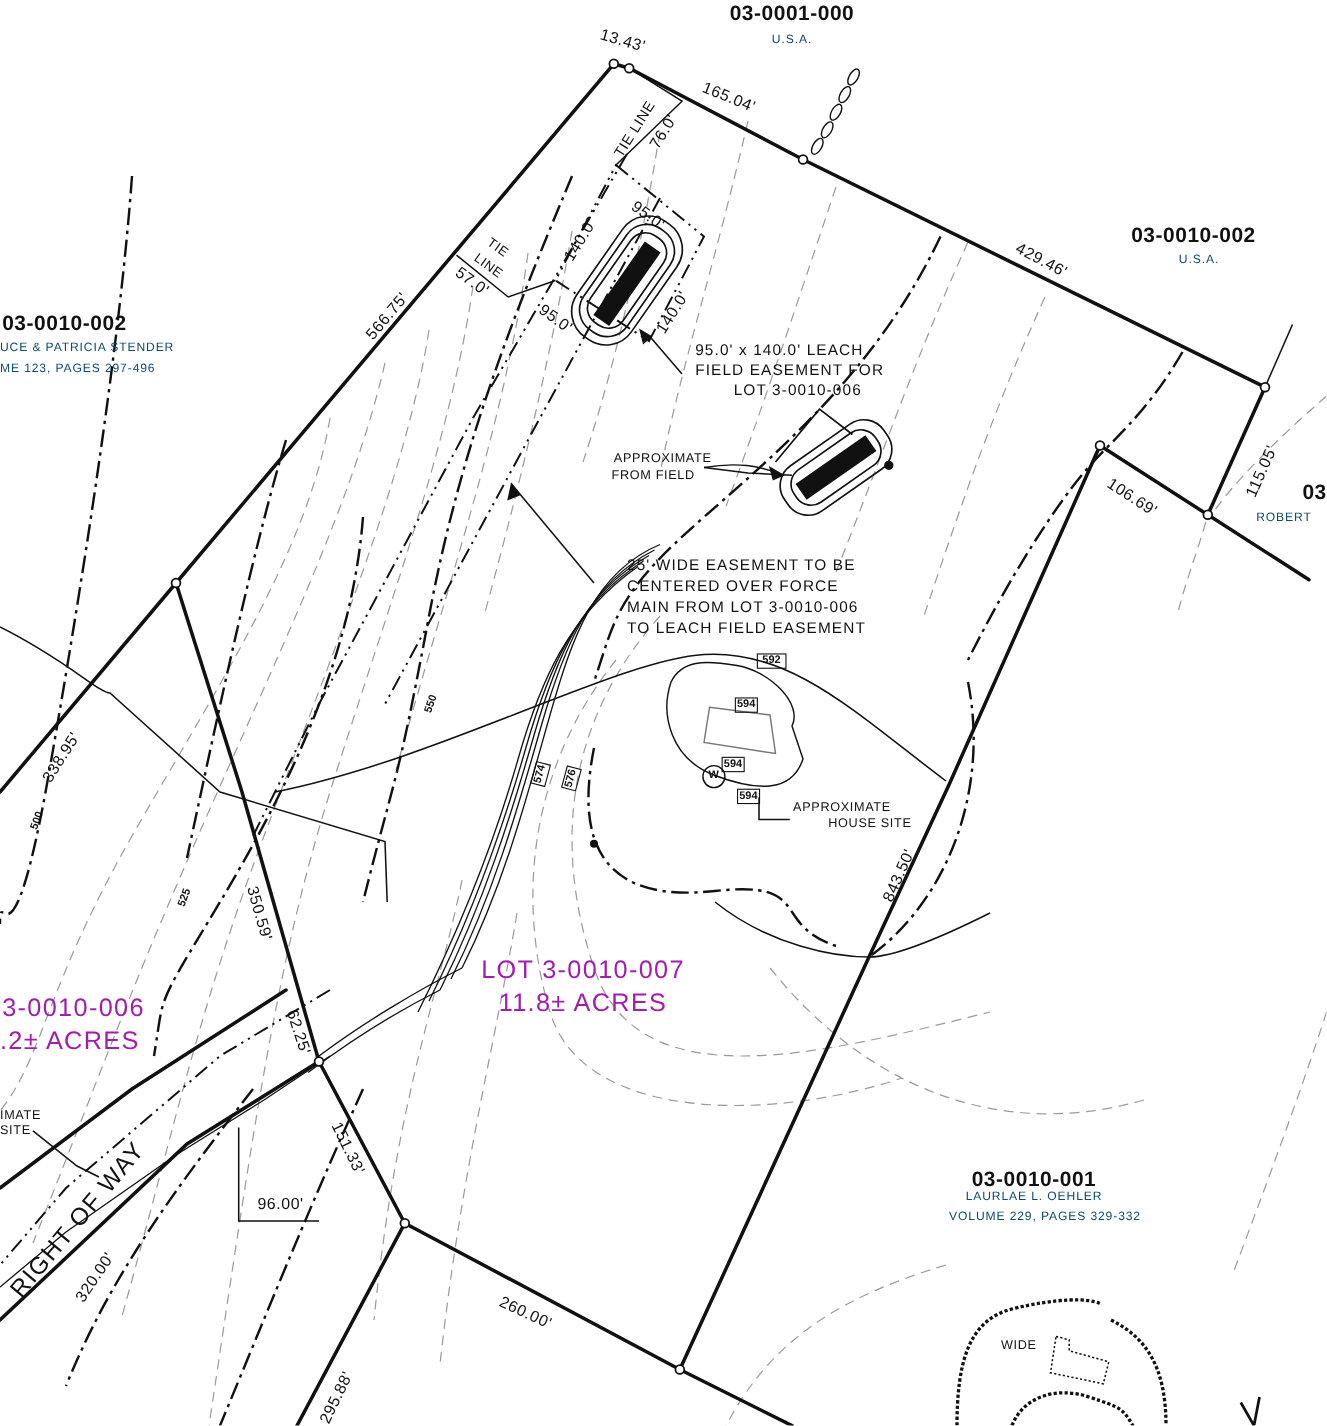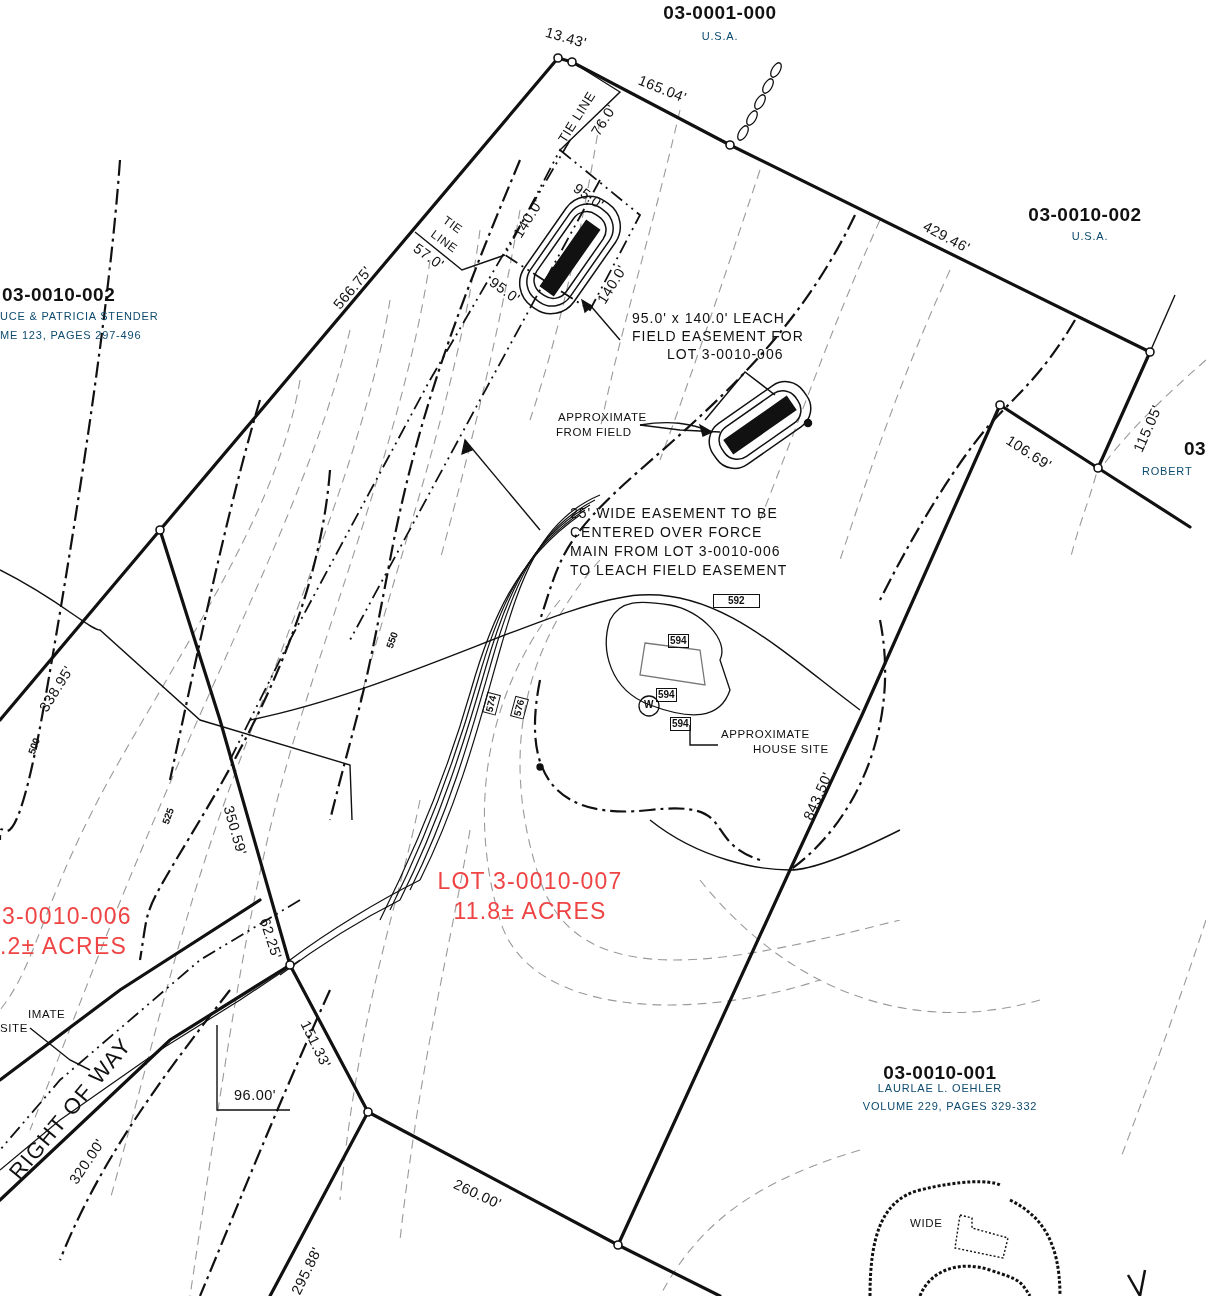--- a/index.html
+++ b/index.html
@@ -4,21 +4,21 @@
 <style>
   html, body { margin:0; padding:0; background:#ffffff; }
   body { width:1206px; height:1296px; overflow:hidden; position:relative; font-family:"Liberation Sans", sans-serif; }
   #plat { position:absolute; left:0; top:0; width:1206px; height:1296px; }
   .lbl { position:absolute; color:#111; white-space:nowrap; line-height:1.15; font-family:"Liberation Sans", sans-serif; }
   .parcel-id { font-size:19px; font-weight:bold; letter-spacing:0.5px; }
   .owner { font-size:11px; letter-spacing:0.8px; color:#0c4a6e; }
   .dim { font-size:14.5px; color:#111; letter-spacing:0.5px; transform-origin:left top; }
   .note { font-size:14px; letter-spacing:1px; color:#111; }
   .small-note { font-size:11.5px; letter-spacing:0.6px; color:#111; }
-  .lot-big { font-size:23px; letter-spacing:1.2px; color:#ef4444; }
+  .lot-big { font-size:23px; letter-spacing:1.2px; color:#a21caf; }
   .center { text-align:center; }
 </style>
 </head>
 <body>
 
 <svg id="plat" viewBox="0 0 1206 1296" xmlns="http://www.w3.org/2000/svg">
 
   <g fill="none" stroke="#9a9a9a" stroke-width="1.1" stroke-dasharray="9 6">
     <path d="M300 380 C 280 500, 200 620, 120 760 S 40 960, 0 1010"></path>
     <path d="M350 330 C 320 460, 250 600, 180 760 S 90 980, 30 1130"></path>
@@ -217,29 +217,29 @@
 <div class="lbl small-note" style="left:556px;top:426px;">FROM FIELD</div>
 
 <div class="lbl note" style="left:570px;top:505px;">25' WIDE EASEMENT TO BE</div>
 <div class="lbl note" style="left:570px;top:524px;">CENTERED OVER FORCE</div>
 <div class="lbl note" style="left:570px;top:543px;">MAIN FROM LOT 3-0010-006</div>
 <div class="lbl note" style="left:570px;top:562px;">TO LEACH FIELD EASEMENT</div>
 
 <div class="lbl small-note" style="left:721px;top:728px;">APPROXIMATE</div>
 <div class="lbl small-note" style="left:721px;top:743px;padding-left:32px;">HOUSE SITE</div>
 
-<div class="lbl small-note" style="left:0px;top:1008px;padding-left:28px;">IMATE</div>
+<div class="lbl small-note" style="left:0px;top:1008px;">IMATE</div>
 <div class="lbl small-note" style="left:0px;top:1022px;">SITE</div>
 
 <div class="lbl" style="left:4px;top:1168px;font-size:22px;letter-spacing:1.5px;transform:rotate(-50deg);transform-origin:left top;color:#111;">RIGHT OF WAY</div>
 
 <div class="lbl small-note" style="left:910px;top:1217px;">WIDE</div>
 <div class="lbl" style="left:644px;top:699px;font-size:10px;font-weight:bold;">W</div>
 
 <div class="lbl" style="left:26px;top:752px;font-size:10px;font-weight:bold;transform:rotate(-70deg);transform-origin:left top;">500</div>
 <div class="lbl" style="left:160px;top:822px;font-size:10px;font-weight:bold;transform:rotate(-70deg);transform-origin:left top;">525</div>
 <div class="lbl" style="left:384px;top:646px;font-size:10px;font-weight:bold;transform:rotate(-70deg);transform-origin:left top;">550</div>
 <div class="lbl" style="left:482px;top:712px;font-size:10px;font-weight:bold;transform:rotate(-75deg);transform-origin:left top;border:1px solid #111;padding:0 1px;">574</div>
 <div class="lbl" style="left:510px;top:716px;font-size:10px;font-weight:bold;transform:rotate(-75deg);transform-origin:left top;border:1px solid #111;padding:0 1px;">576</div>
-<div class="lbl" style="left:688px;top:594px;font-size:10px;font-weight:bold;border:1px solid #111;padding:0 14px;margin-left:25px;">592</div>
+<div class="lbl" style="left:688px;top:594px;font-size:10px;font-weight:bold;border:1px solid #111;padding:0 4px;">592</div>
 <div class="lbl" style="left:668px;top:634px;font-size:10px;font-weight:bold;border:1px solid #111;padding:0 1px;">594</div>
 <div class="lbl" style="left:656px;top:688px;font-size:10px;font-weight:bold;border:1px solid #111;padding:0 1px;">594</div>
 <div class="lbl" style="left:670px;top:717px;font-size:10px;font-weight:bold;border:1px solid #111;padding:0 1px;">594</div>
 
 </body></html>

